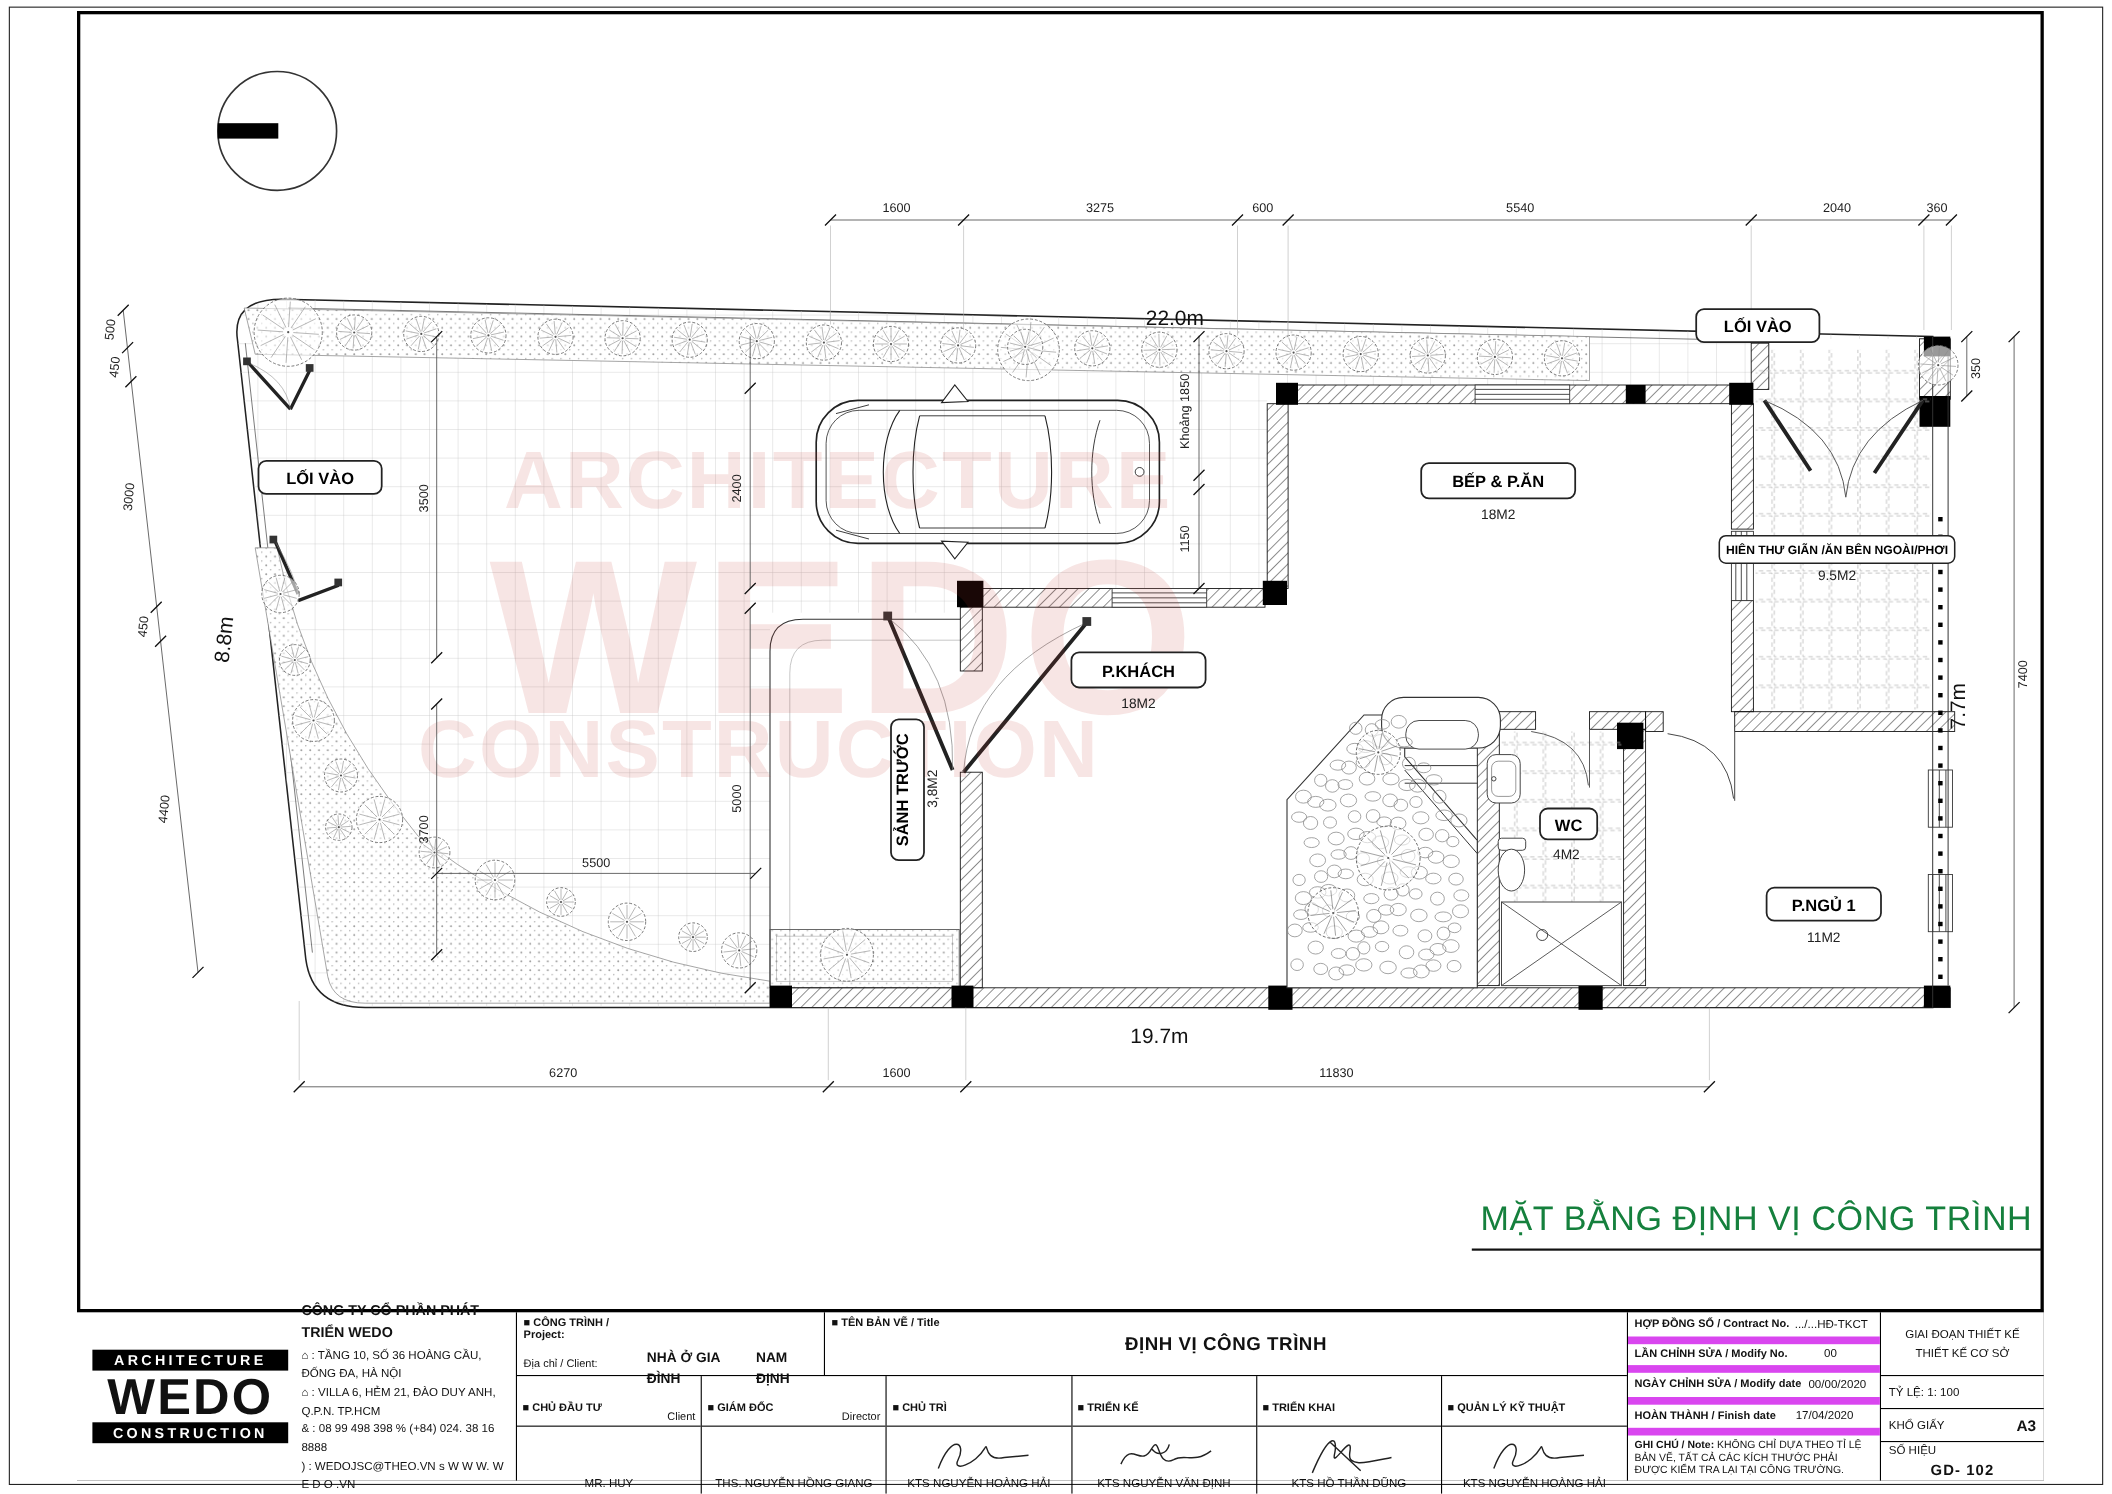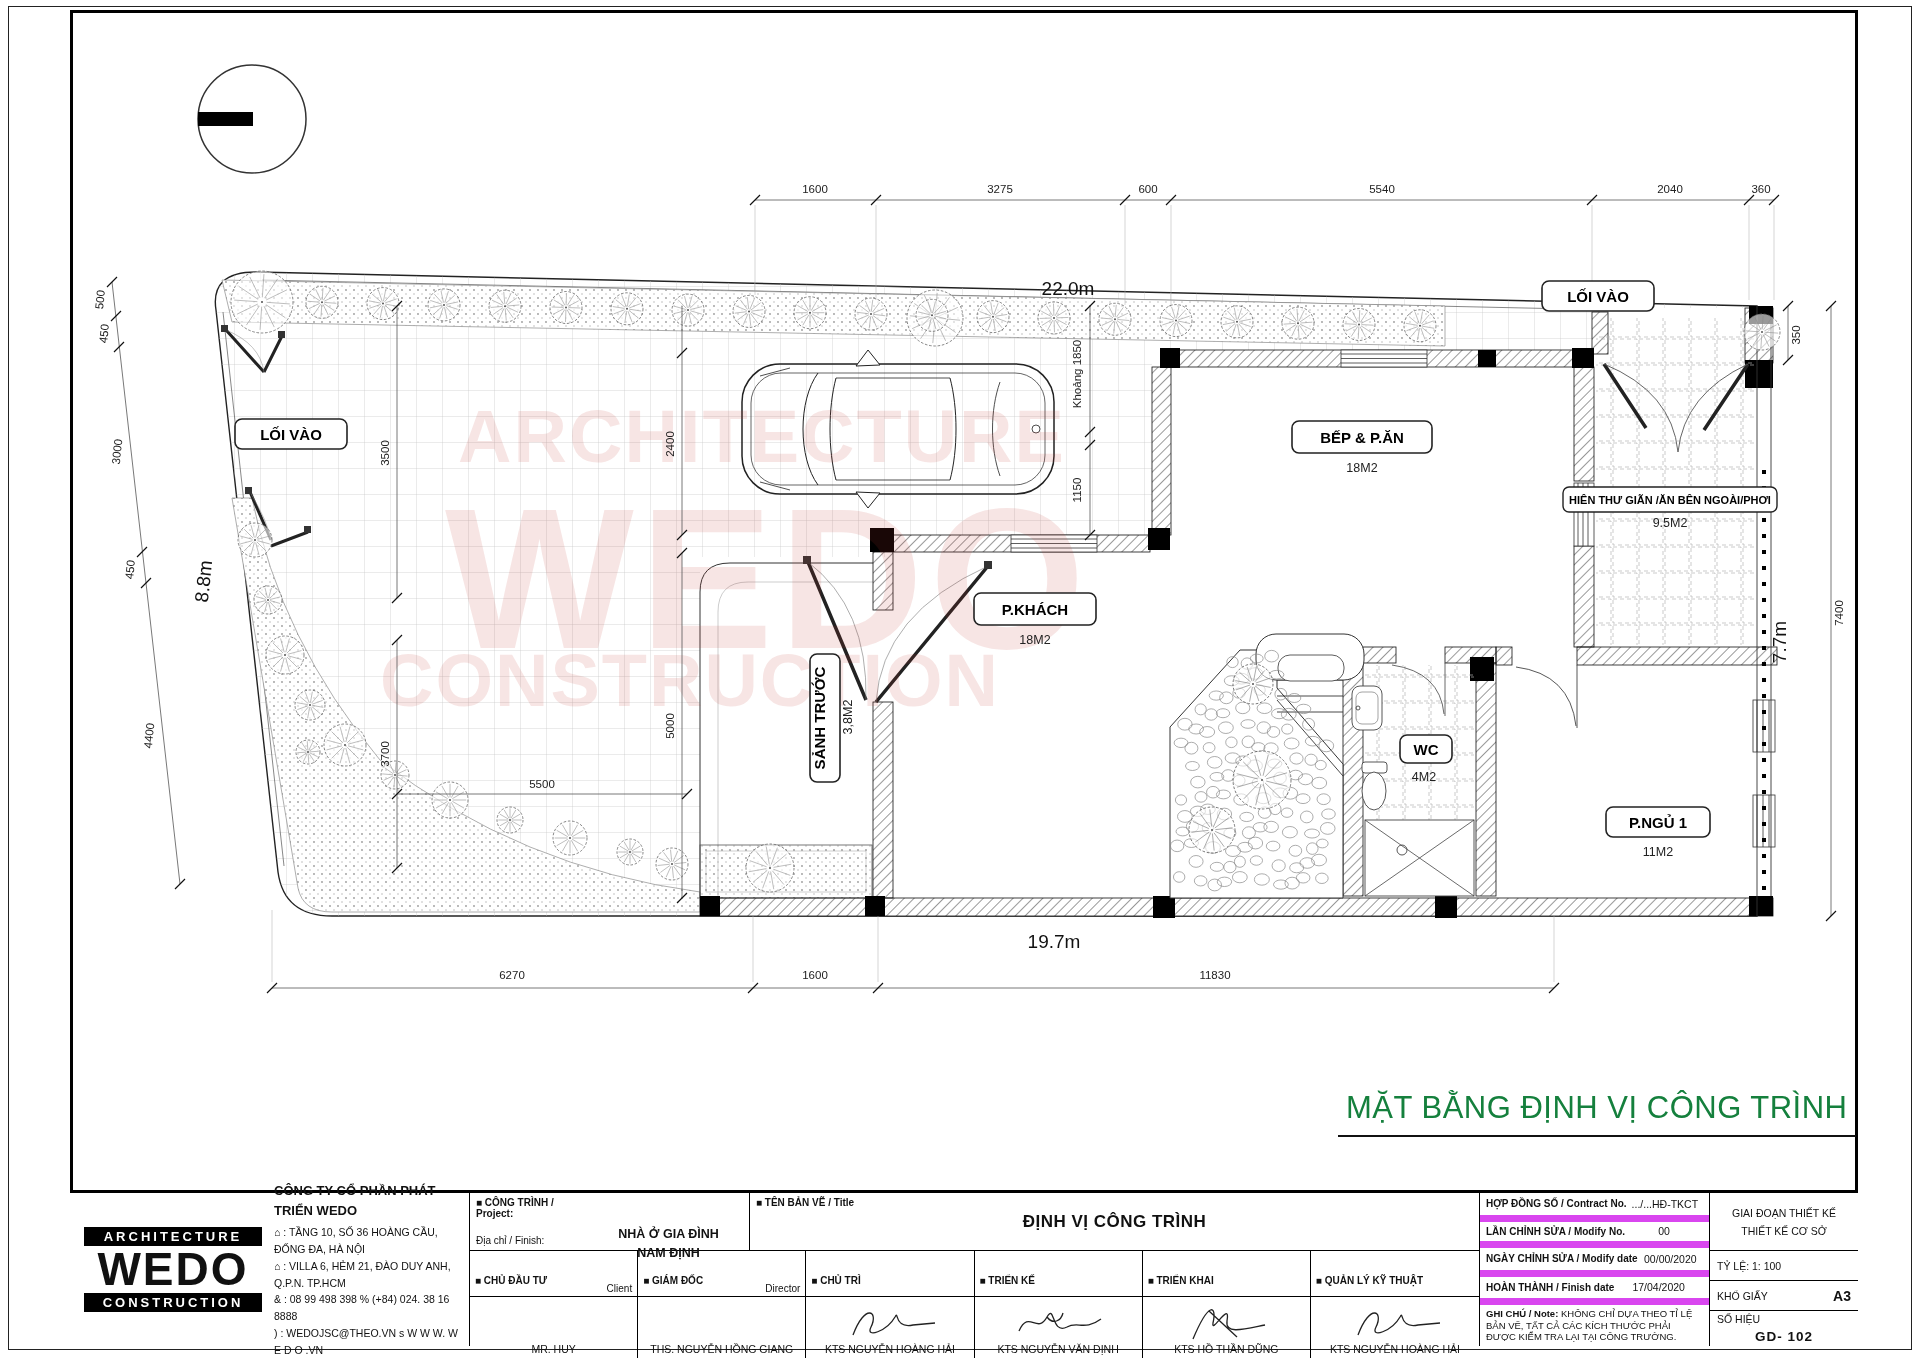--- a/index.html
+++ b/index.html
@@ -21,21 +21,21 @@
   .logo-box { width:178px; text-align:center; }
   .logo-bar { background:#000; color:#fff; font-weight:bold; font-size:13px; letter-spacing:3px; padding:2px 0; }
   .logo-word { font-weight:900; font-size:46px; letter-spacing:2px; line-height:1.02; }
   .company { flex:1; font-size:10.5px; line-height:1.6; }
   .company .cname { font-weight:bold; font-size:13px; margin-bottom:2px; }
   .tb-mid { width:1010px; display:flex; flex-direction:column; }
   .tb-row1 { height:58px; border-bottom:1px solid #000; display:flex; }
   .cell-project { width:280px; border-right:1px solid #000; display:flex; }
   .cp-labels { width:118px; padding:4px 2px 4px 6px; display:flex; flex-direction:column; justify-content:space-between; font-size:10px; }
   .cp-labels .b { font-weight:bold; }
-  .cp-value { flex:1; display:flex; flex-direction:column; justify-content:center; align-items:center;
+  .cp-value { flex:1; display:flex; flex-direction:row; justify-content:center; align-items:center;
               font-weight:bold; font-size:12.5px; line-height:1.5;margin-top:44px; }
   .cell-title { flex:1; position:relative; }
   .cell-title .lab { position:absolute; top:4px; left:6px; font-size:10px; font-weight:bold; }
   .cell-title .val { position:absolute; inset:0; display:flex; align-items:center; justify-content:center;
                      font-weight:bold; font-size:17px; letter-spacing:.5px; }
   .tb-row2 { flex:1; display:flex; }
   .pcell { width:168.3px; border-right:1px solid #000; display:flex; flex-direction:column; }
   .pcell:last-child { border-right:none; }
   .phead { height:25px; border-bottom:1px solid #000; position:relative;margin-top:21px; }
   .phead .pl { position:absolute; top:3px; left:5px; font-weight:bold; font-size:10px; white-space:nowrap; }
@@ -1121,21 +1121,21 @@
         <div>&amp; : 08 99 498 398      % (+84) 024. 38 16 8888</div>
         <div>) : WEDOJSC@THEO.VN    s W W W. W E D O .VN</div>
       </div>
     </div>
 
     <div class="tb-cell tb-mid">
       <div class="tb-row1">
         <div class="cell-project">
           <div class="cp-labels">
             <div class="b">■ CÔNG TRÌNH / Project:</div>
-            <div>Địa chỉ / Finish:</div>
+            <div>Địa chỉ / Client:</div>
           </div>
           <div class="cp-value">
             <div>NHÀ Ở GIA ĐÌNH</div>
             <div>NAM ĐỊNH</div>
           </div>
         </div>
         <div class="cell-title">
           <div class="lab">■ TÊN BẢN VẼ / Title</div>
           <div class="val">ĐỊNH VỊ CÔNG TRÌNH</div>
         </div>

